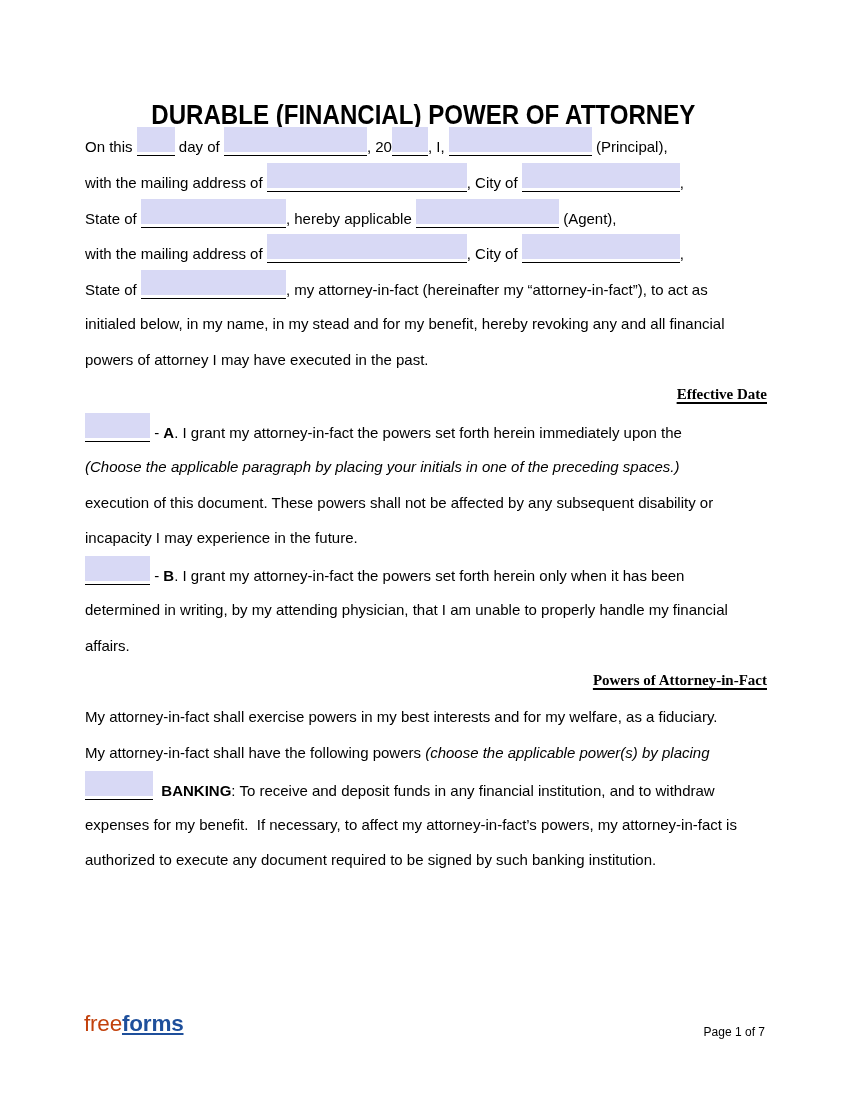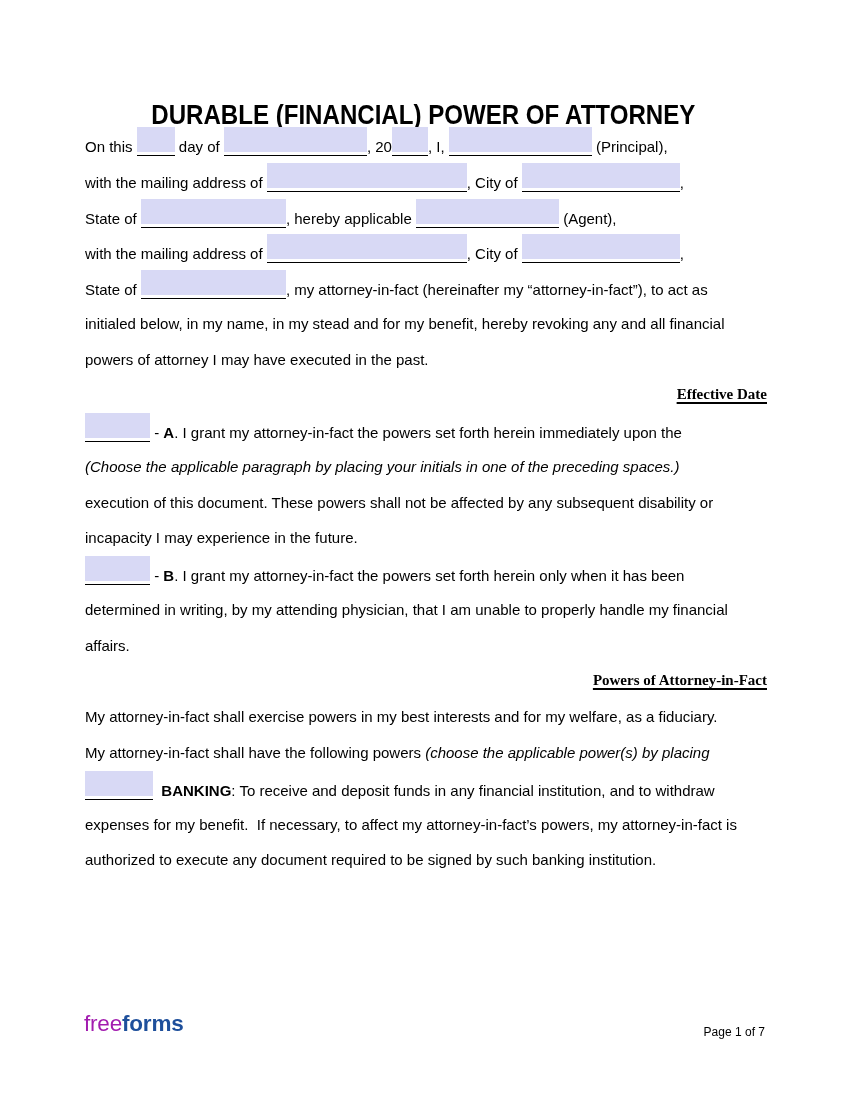--- a/index.html
+++ b/index.html
@@ -36,21 +36,21 @@
     display:block;
     height:25px;
     margin-bottom:3px;
     background:var(--field-bg, #d8d9f5);
   }
   .footer-logo {
     position:absolute; left:84px; top:1011px;
     font-size:22.5px; letter-spacing:-0.2px; white-space:nowrap;
   }
   .logo-free { font-weight:normal; }
-  .logo-forms { font-weight:bold; }
+  .logo-forms { font-weight:bold;text-decoration:underline; }
   .page-number { position:absolute; top:1025px; right:82px; font-size:12px; }
 </style>
 </head>
 <body>
 
 <div class="page">
 
   <div class="title-wrap">
     <span class="title-text">DURABLE (FINANCIAL) POWER OF ATTORNEY</span>
   </div>
@@ -73,18 +73,18 @@
       <div class="line"><span>affairs.</span></div>
       <div class="line center"><span class="b u">Powers of Attorney-in-Fact</span></div>
       <div class="line"><span>My attorney-in-fact shall exercise powers in my best interests and for my welfare, as a fiduciary.</span></div>
       <div class="line"><span>My attorney-in-fact shall have the following powers </span><span class="i">(choose the applicable power(s) by placing</span></div>
       <div class="line"><span class="field" style="width: 68px;"></span><span>&nbsp; </span><span class="b">BANKING</span><span>: To receive and deposit funds in any financial institution, and to withdraw</span></div>
       <div class="line"><span>expenses for my benefit.&nbsp; If necessary, to affect my attorney-in-fact’s powers, my attorney-in-fact is</span></div>
       <div class="line"><span>authorized to execute any document required to be signed by such banking institution.</span></div>
     </div>
 
   <div class="footer-logo">
-    <span class="logo-free" style="color: #a21caf;">free</span><span class="logo-forms" style="color: rgb(30, 79, 155);">forms</span>
+    <span class="logo-free" style="color: #c2410c;">free</span><span class="logo-forms" style="color: rgb(30, 79, 155);">forms</span>
   </div>
 
   <div class="page-number">Page 1 of 7</div>
 
 </div>
 
 </body></html>

